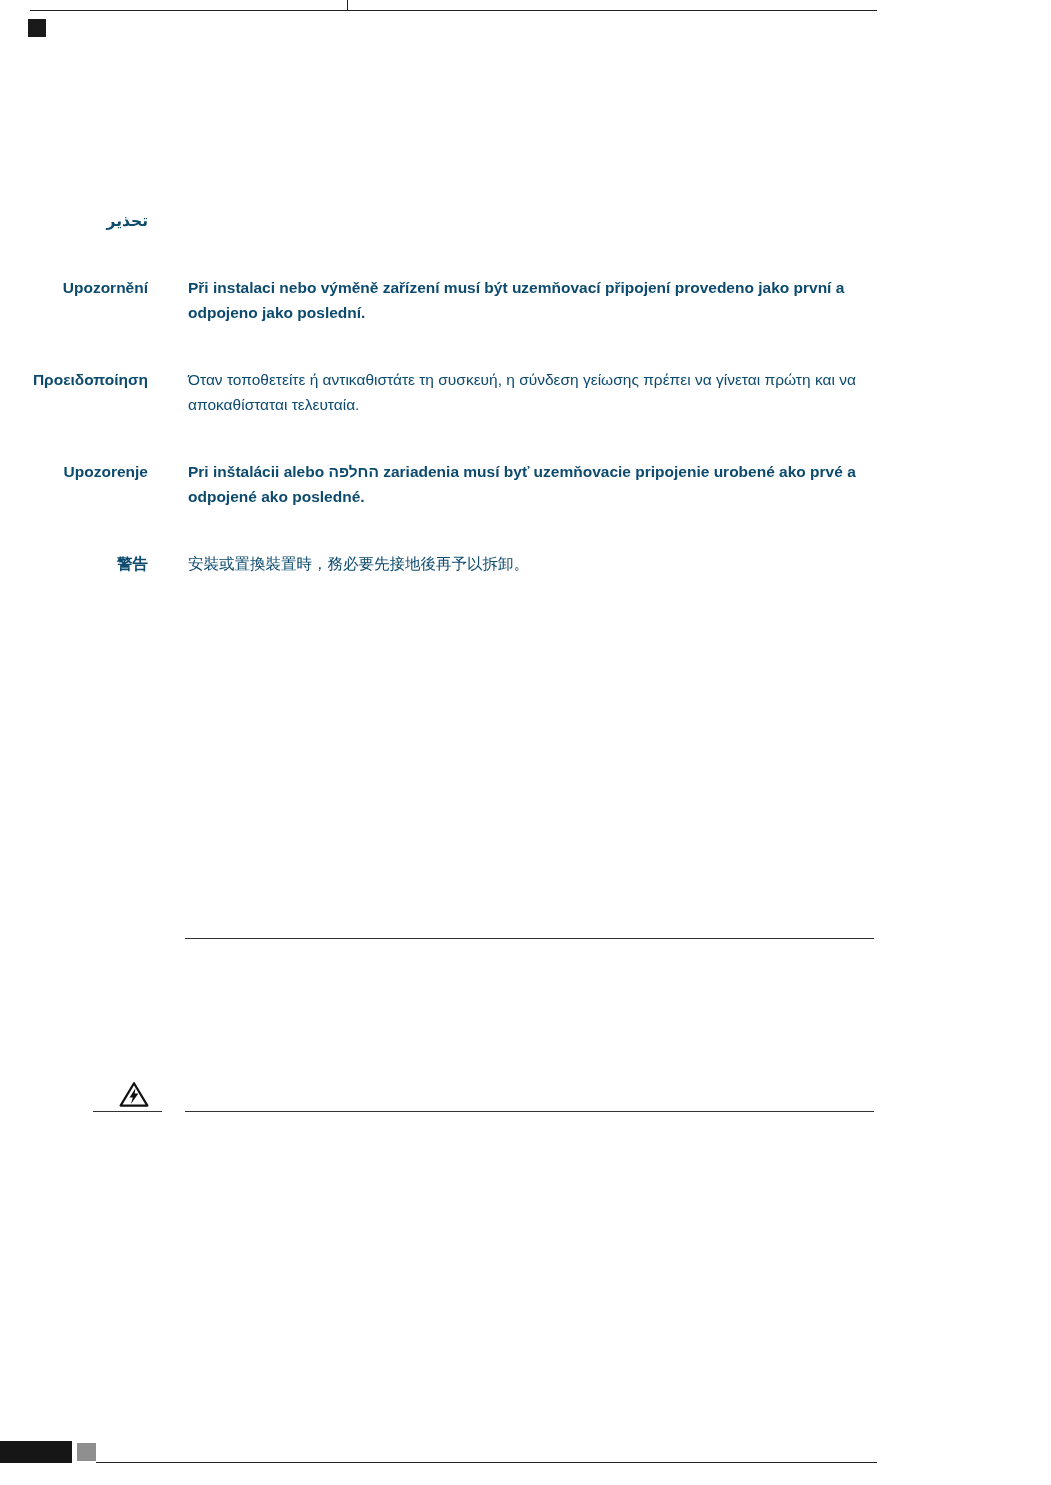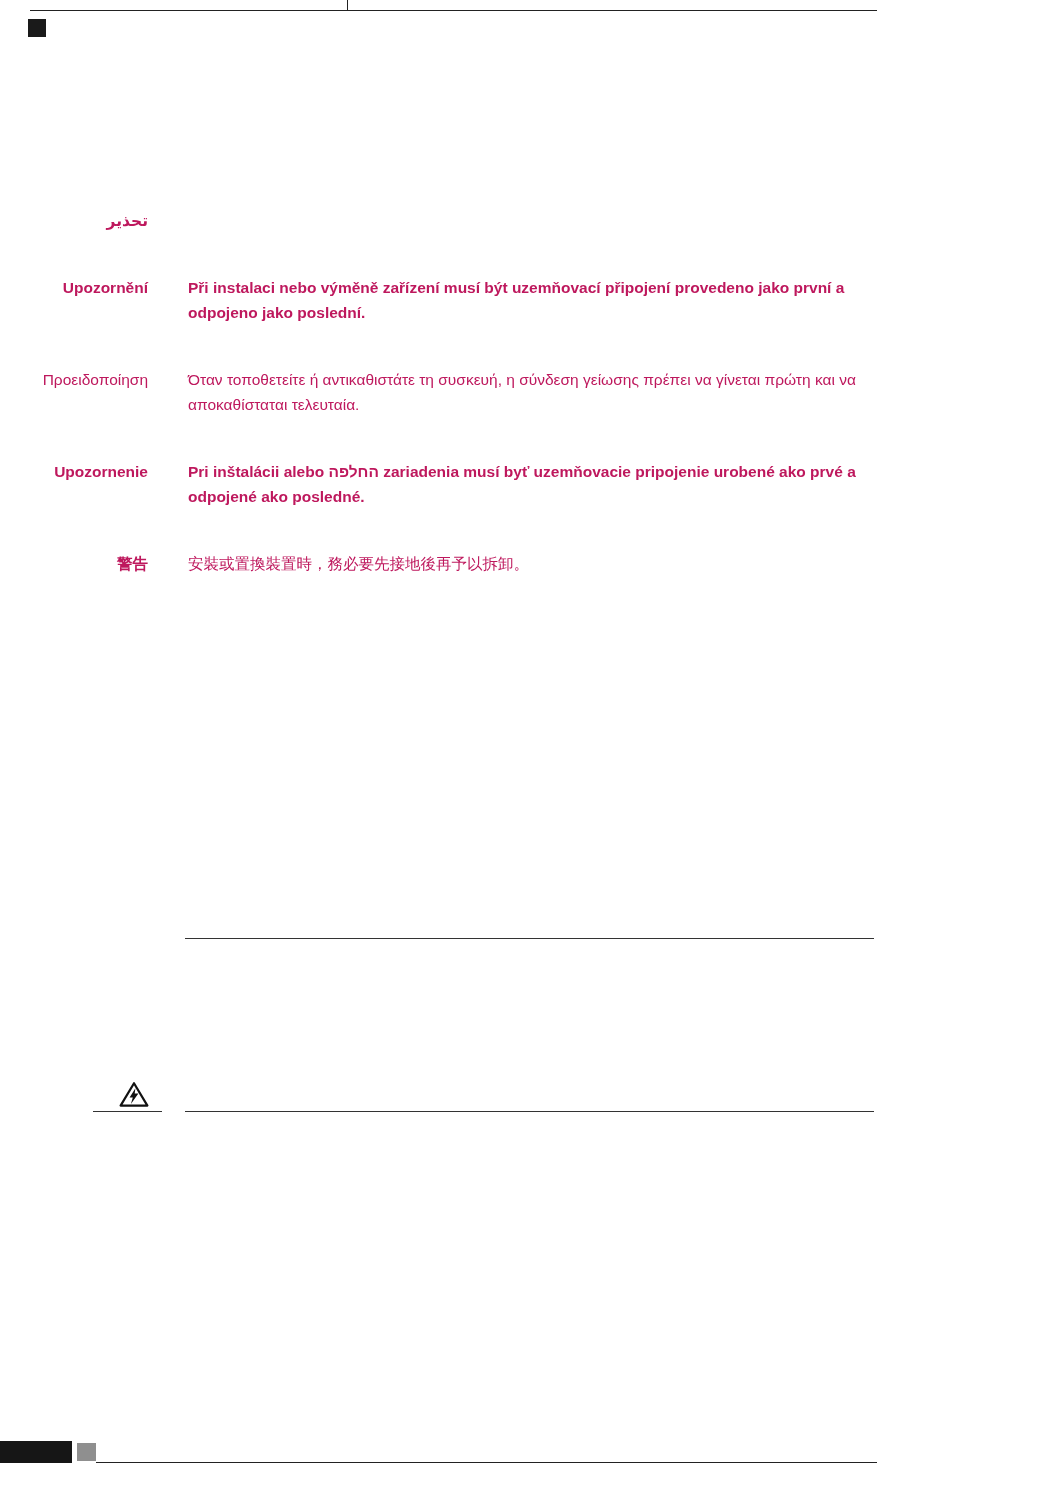--- a/index.html
+++ b/index.html
@@ -7,21 +7,21 @@
     padding: 0;
     background: #ffffff;
   }
   .page {
     position: relative;
     width: 885px;
     height: 1485px;
     background: #ffffff;
     overflow: hidden;
     font-family: "Liberation Sans", "DejaVu Sans", sans-serif;
-    color: #be185d;
+    color: #0c4a6e;
   }
 
   
   .crop-line-top      { position: absolute; left: 30px;  right: 8px;  top: 10px;  height: 1px; background: #222; }
   .crop-tick-top      { position: absolute; left: 347px; top: 0;      width: 1px; height: 11px; background: #222; }
   .crop-tick-topright { position: absolute; left: 1035px;top: 0;      width: 1px; height: 11px; background: #222; }
   .corner-square-top  { position: absolute; left: 28px;  top: 19px;   width: 18px; height: 18px; background: #1a1a1a; }
 
   
   .warnings {
@@ -35,21 +35,21 @@
   }
   .warning-label {
     flex: 0 0 148px;
     width: 148px;
     text-align: right;
     font-weight: bold;
     font-size: 15.5px;
     line-height: 25px;
     white-space: nowrap;
   }
-  .warning-label.regular { font-weight: normal; }
+  .warning-label.regular { font-weight: bold; }
   .warning-text {
     flex: 1;
     margin-left: 40px;
     max-width: 833px;
     font-size: 15.5px;
     line-height: 25px;
   }
   .warning-text.bold { font-weight: bold; }
 
   .rule-after-warnings {
@@ -90,21 +90,21 @@
 
   <div class="warning-row">
     <div class="warning-label regular">Προειδοποίηση</div>
     <div class="warning-text">Όταν τοποθετείτε ή αντικαθιστάτε τη συσκευή, η σύνδεση γείωσης πρέπει να γίνεται πρώτη και να αποκαθίσταται τελευταία.</div>
   </div>
 
 
 
 
   <div class="warning-row">
-    <div class="warning-label">Upozornenie</div>
+    <div class="warning-label">Upozorenje</div>
     <div class="warning-text bold">Pri inštalácii alebo החלפה zariadenia musí byť uzemňovacie pripojenie urobené ako prvé a odpojené ako posledné.</div>
   </div>
 
   <div class="warning-row">
     <div class="warning-label">警告</div>
     <div class="warning-text">安裝或置換裝置時，務必要先接地後再予以拆卸。</div>
   </div>
 </div>
 
   <div class="rule-after-warnings"></div>

